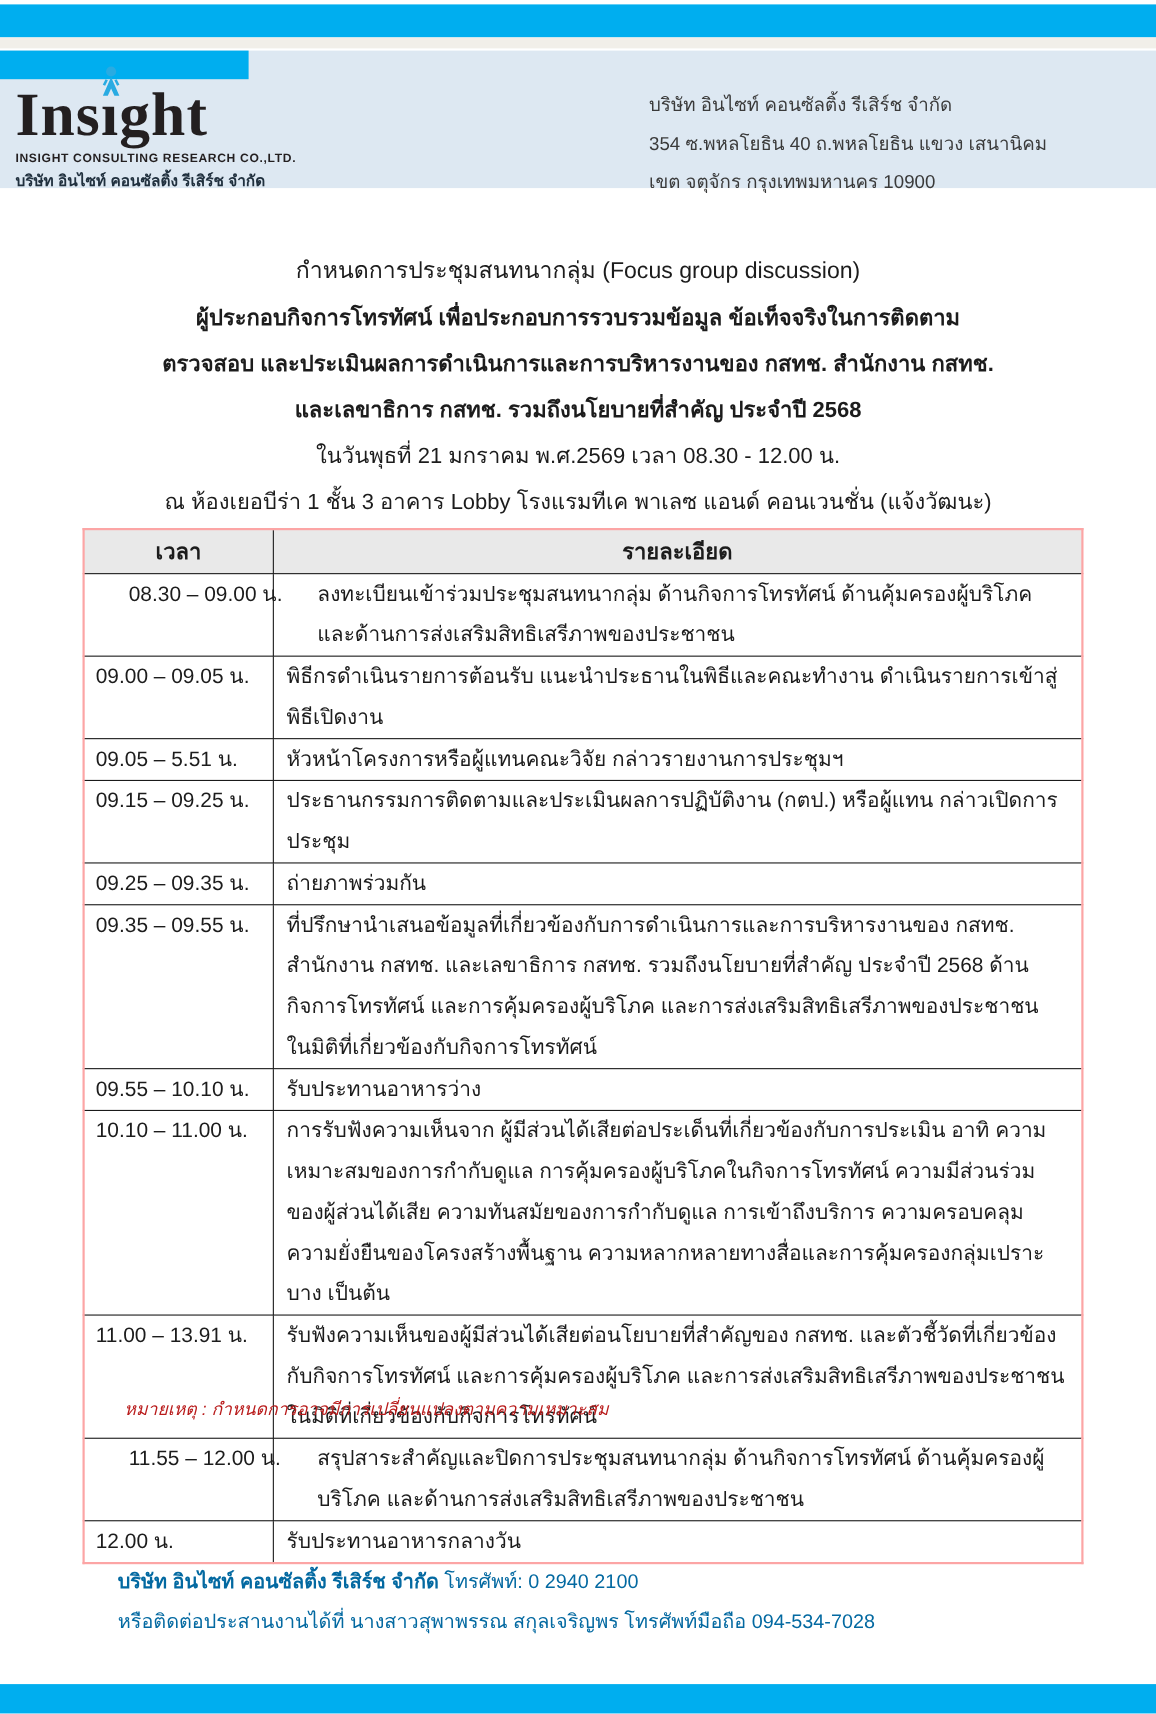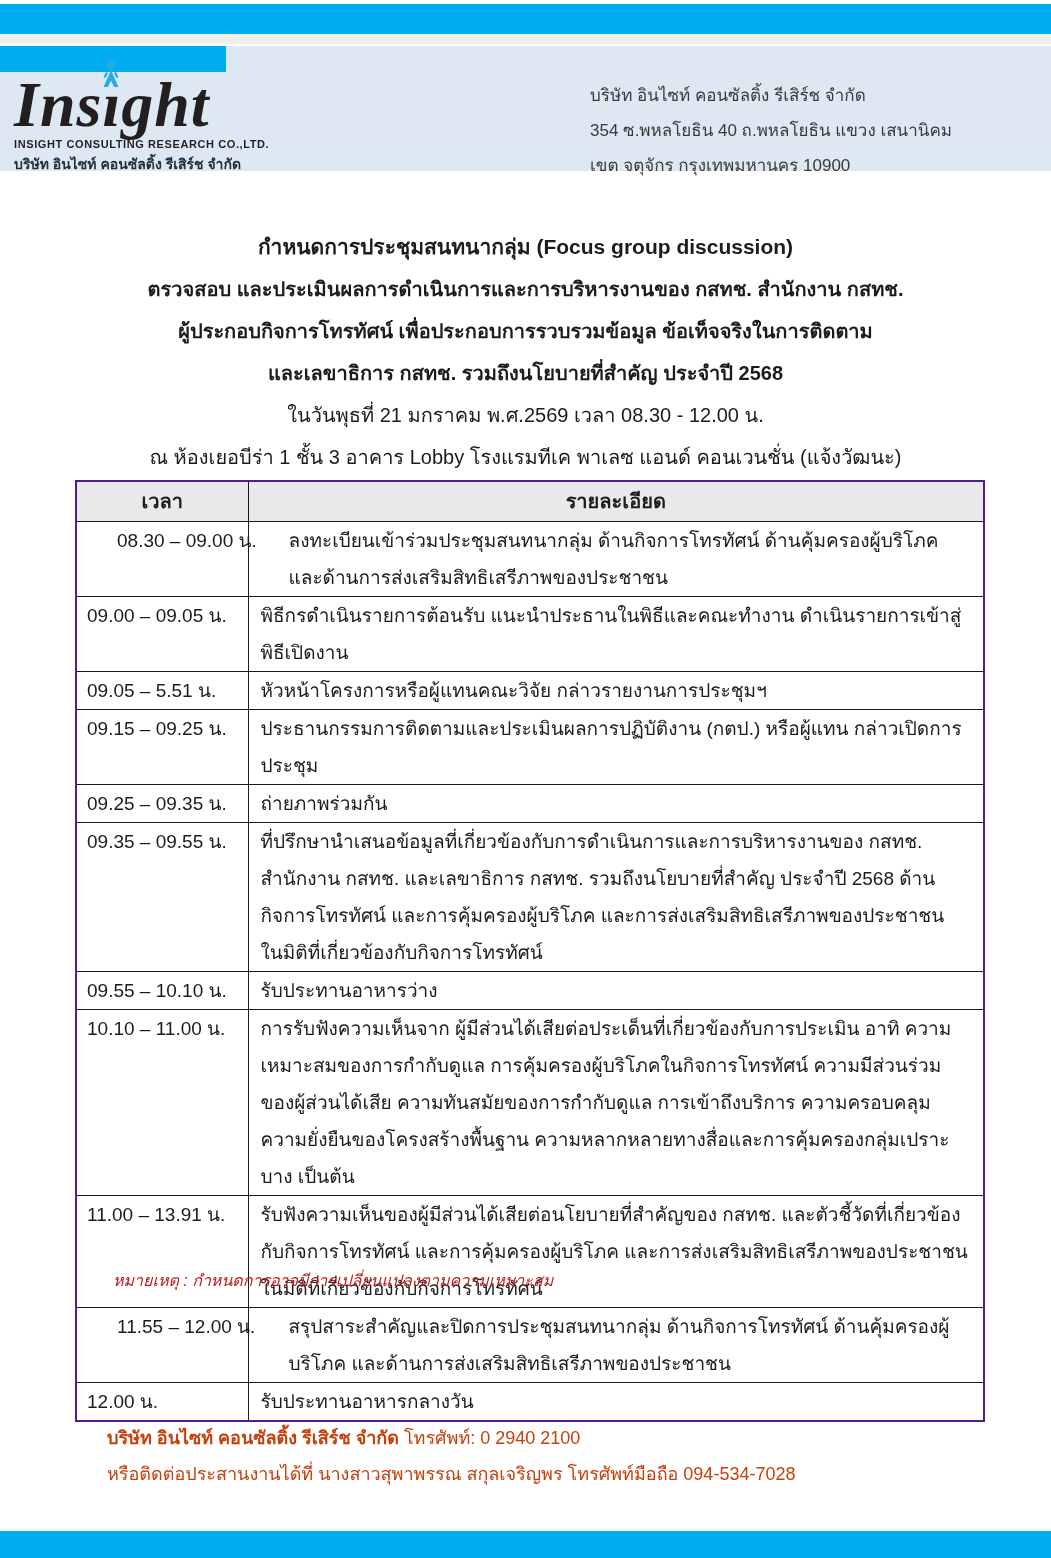--- a/index.html
+++ b/index.html
@@ -8,49 +8,49 @@
   .page { position:relative; width:1051px; height:1558px; background:#ffffff; overflow:hidden; }
 
   
   .top-bar { position:absolute; top:4px; left:0; width:1051px; height:30px; background:#00aeef; }
   .strip   { position:absolute; top:34px; left:0; width:1051px; height:10px; background:#f1efe9; }
   .panel   { position:absolute; top:46px; left:0; width:1051px; height:125px; background:#dde8f2; }
   .left-accent { position:absolute; top:0px; left:0; width:226px; height:26px; background:#00aeef; }
 
   
   .logo { position:absolute; top:30px; left:14px; width:330px; }
-  .brand { font-family:"Liberation Serif", serif; font-weight:700; font-size:64px; line-height:58px; color:#231f20; letter-spacing:1px;font-style:italic; }
+  .brand { font-family:"Liberation Serif", serif; font-weight:700; font-size:56px; line-height:58px; color:#231f20; letter-spacing:1px; }
   .i-wrap { position:relative; display:inline-block; }
   .i-wrap svg { position:absolute; left:-4px; top:-16px; }
   .logo-en { font-size:11px; font-weight:700; letter-spacing:0.6px; color:#231f20; margin-top:4px; }
   .logo-th { font-size:14px; font-weight:700; color:#20303e; margin-top:3px; }
 
   
   .address { position:absolute; top:32px; left:590px; font-size:17px; color:#3a3a3a; line-height:35px; }
 
   
   .titles { position:absolute; top:226px; left:0; width:1051px; text-align:center; }
   .titles div { line-height:42px; font-size:20px; }
-  .t-main { font-size:21px !important; font-weight:700; }
+  .t-main { font-size:21px !important; font-weight:400; }
   .t-bold { font-weight:700; }
   .t-normal { font-weight:400; }
 
   
-  table.agenda { position:absolute; top:480px; left:75px; width:910px; border-collapse:collapse; border:2px solid #4c1d95; table-layout:fixed; }
+  table.agenda { position:absolute; top:480px; left:75px; width:910px; border-collapse:collapse; border:2px solid #fca5a5; table-layout:fixed; }
   .agenda th, .agenda td { border:1px solid #1a1a1a; }
   .agenda th { background:#e9e9e9; font-size:20px; font-weight:700; text-align:center; height:40px; vertical-align:middle; }
   .agenda td { vertical-align:top; font-size:19px; line-height:37px; padding:0 10px; }
   .col-time { width:172px; }
   td.time { padding-left:10px; white-space:nowrap; }
   td.detail { padding-left:12px; padding-right:12px; }
   tr.h1 td { height:37px; } tr.h2 td { height:74px;padding-left:40px; } tr.h3 td { height:111px; } tr.h4 td { height:148px; }
 
   
   .note { position:absolute; top:1268px; left:113px; font-size:16px; color:#b91c1c;font-style:italic; }
-  .footer { position:absolute; top:1420px; left:107px; font-size:18px; line-height:36px; color:#c2410c; }
+  .footer { position:absolute; top:1420px; left:107px; font-size:18px; line-height:36px; color:#0369a1; }
   .footer .bold { font-weight:700; }
   .bottom-bar { position:absolute; top:1531px; left:0; width:1051px; height:27px; background:#00aeef; }
 </style>
 </head>
 <body>
 
 <div class="page">
 
   <div class="top-bar"></div>
   <div class="strip"></div>
@@ -72,22 +72,22 @@
 
     <div class="address">
       <div>บริษัท อินไซท์ คอนซัลติ้ง รีเสิร์ช จำกัด</div>
       <div>354 ซ.พหลโยธิน 40 ถ.พหลโยธิน แขวง เสนานิคม</div>
       <div>เขต จตุจักร กรุงเทพมหานคร 10900</div>
     </div>
   </div>
 
   <div class="titles">
     <div class="t-main">กำหนดการประชุมสนทนากลุ่ม (Focus group discussion)</div>
+    <div class="t-bold">ผู้ประกอบกิจการโทรทัศน์ เพื่อประกอบการรวบรวมข้อมูล ข้อเท็จจริงในการติดตาม</div>
     <div class="t-bold">ตรวจสอบ และประเมินผลการดำเนินการและการบริหารงานของ กสทช. สำนักงาน กสทช.</div>
-    <div class="t-bold">ผู้ประกอบกิจการโทรทัศน์ เพื่อประกอบการรวบรวมข้อมูล ข้อเท็จจริงในการติดตาม</div>
     <div class="t-bold">และเลขาธิการ กสทช. รวมถึงนโยบายที่สำคัญ ประจำปี 2568</div>
     <div class="t-normal">ในวันพุธที่ 21 มกราคม พ.ศ.2569 เวลา 08.30 - 12.00 น.</div>
     <div class="t-normal">ณ ห้องเยอบีร่า 1 ชั้น 3 อาคาร Lobby  โรงแรมทีเค พาเลซ แอนด์ คอนเวนชั่น (แจ้งวัฒนะ)</div>
   </div>
 
   <table class="agenda">
     <colgroup>
         <col class="col-time">
         <col>
       </colgroup>

